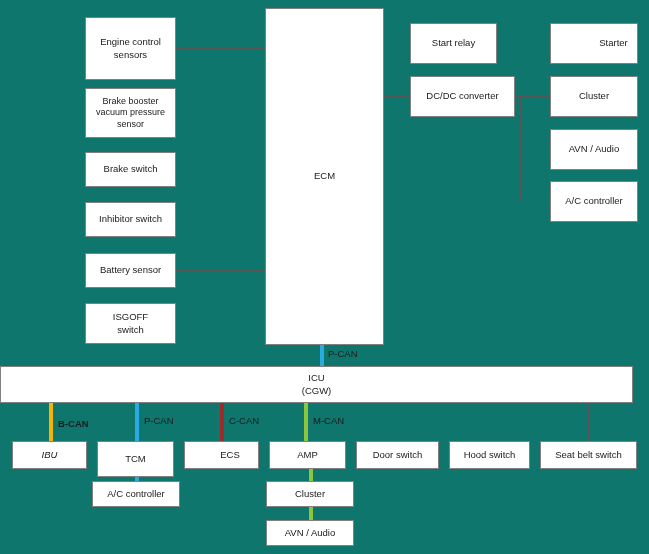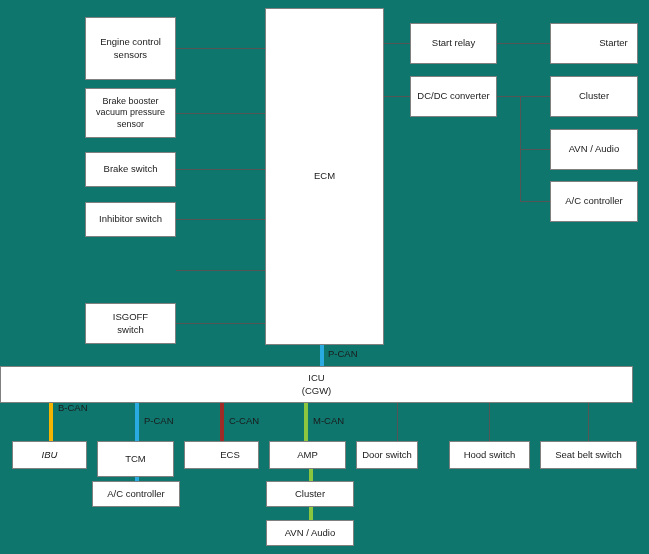--- a/index.html
+++ b/index.html
@@ -65,75 +65,76 @@
 vacuum pressure
 sensor</div>
   <div class="wire h" style="left:176px; top:113px; width:89px;"></div>
 
   <div class="node" style="left:85px; top:152px; width:91px; height:35px;">Brake switch</div>
   <div class="wire h" style="left:176px; top:169px; width:89px;"></div>
 
   <div class="node" style="left:85px; top:202px; width:91px; height:35px;">Inhibitor switch</div>
   <div class="wire h" style="left:176px; top:219px; width:89px;"></div>
 
+  <div class="node" style="left:85px; top:253px; width:91px; height:35px;">Battery sensor</div>
   <div class="wire h" style="left:176px; top:270px; width:89px;"></div>
 
   <div class="node" style="left:85px; top:303px; width:91px; height:41px;">ISGOFF
 switch</div>
   <div class="wire h" style="left:176px; top:323px; width:89px;"></div>
 
   <div class="node" style="left:265px; top:8px; width:119px; height:337px;">ECM</div>
 
   <div class="wire h" style="left:384px; top:43px; width:26px;"></div>
 
   <div class="wire h" style="left:384px; top:96px; width:26px;"></div>
 
   <div class="node" style="left:410px; top:23px; width:87px; height:41px;">Start relay</div>
   <div class="wire h" style="left:497px; top:43px; width:53px;"></div>
   <div class="node" style="left:550px; top:23px; width:88px; height:41px;padding-left:42px;">Starter</div>
 
-  <div class="node" style="left:410px; top:76px; width:87px; height:41px;">DC/DC converter</div>
+  <div class="node" style="left:410px; top:76px; width:105px; height:41px;">DC/DC converter</div>
 
   <div class="wire h" style="left:497px; top:96px; width:24px;"></div>
   <div class="wire v" style="left:520px; top:96px; height:105px;"></div>
   <div class="wire h" style="left:520px; top:96px; width:30px;"></div>
   <div class="wire h" style="left:520px; top:149px; width:30px;"></div>
   <div class="wire h" style="left:520px; top:201px; width:30px;"></div>
 
   <div class="node" style="left:550px; top:76px; width:88px; height:41px;">Cluster</div>
   <div class="node" style="left:550px; top:129px; width:88px; height:41px;">AVN / Audio</div>
   <div class="node" style="left:550px; top:181px; width:88px; height:41px;">A/C controller</div>
 
   <div class="bus v" style="left:320px; top:345px; height:22px; background:#29abe2;"></div>
   <div class="can-label" style="left:328px; top:348px;">P-CAN</div>
 
   <div class="node" style="left:0; top:366px; width:633px; height:37px;">ICU
 (CGW)</div>
 
   <div class="bus v" style="left:49px; top:403px; height:38px; background:#f5b400;"></div>
-  <div class="can-label" style="left:58px; top:402px;">B-CAN</div>
+  <div class="can-label" style="left:58px; top:418px;font-weight:bold;">B-CAN</div>
 
   <div class="bus v" style="left:135px; top:403px; height:38px; background:#29abe2;"></div>
   <div class="can-label" style="left:144px; top:415px;">P-CAN</div>
 
   <div class="bus v" style="left:220px; top:403px; height:38px; background:#9e2b25;"></div>
   <div class="can-label" style="left:229px; top:415px;">C-CAN</div>
 
   <div class="bus v" style="left:304px; top:403px; height:38px; background:#8cc63f;"></div>
   <div class="can-label" style="left:313px; top:415px;">M-CAN</div>
 
   <div class="wire v" style="left:397px; top:403px; height:38px;"></div>
   <div class="wire v" style="left:489px; top:403px; height:38px;"></div>
   <div class="wire v" style="left:588px; top:403px; height:38px;"></div>
 
   <div class="node" style="left:12px; top:441px; width:75px; height:28px;font-style:italic;">IBU</div>
   <div class="node" style="left:97px; top:441px; width:77px; height:36px;">TCM</div>
   <div class="node" style="left:184px; top:441px; width:75px; height:28px;padding-left:20px;">ECS</div>
   <div class="node" style="left:269px; top:441px; width:77px; height:28px;">AMP</div>
-  <div class="node" style="left:356px; top:441px; width:62px; height:28px;">Door switch</div>
+  <div class="node" style="left:356px; top:441px; width:83px; height:28px;">Door switch</div>
   <div class="node" style="left:449px; top:441px; width:81px; height:28px;">Hood switch</div>
   <div class="node" style="left:540px; top:441px; width:97px; height:28px;">Seat belt switch</div>
 
   <div class="bus v" style="left:135px; top:469px; height:12px; background:#29abe2;"></div>
   <div class="node" style="left:92px; top:481px; width:88px; height:26px;">A/C controller</div>
 
   <div class="bus v" style="left:309px; top:469px; height:12px; background:#8cc63f;"></div>
   <div class="node" style="left:266px; top:481px; width:88px; height:26px;">Cluster</div>
 
   <div class="bus v" style="left:309px; top:507px; height:13px; background:#8cc63f;"></div>

